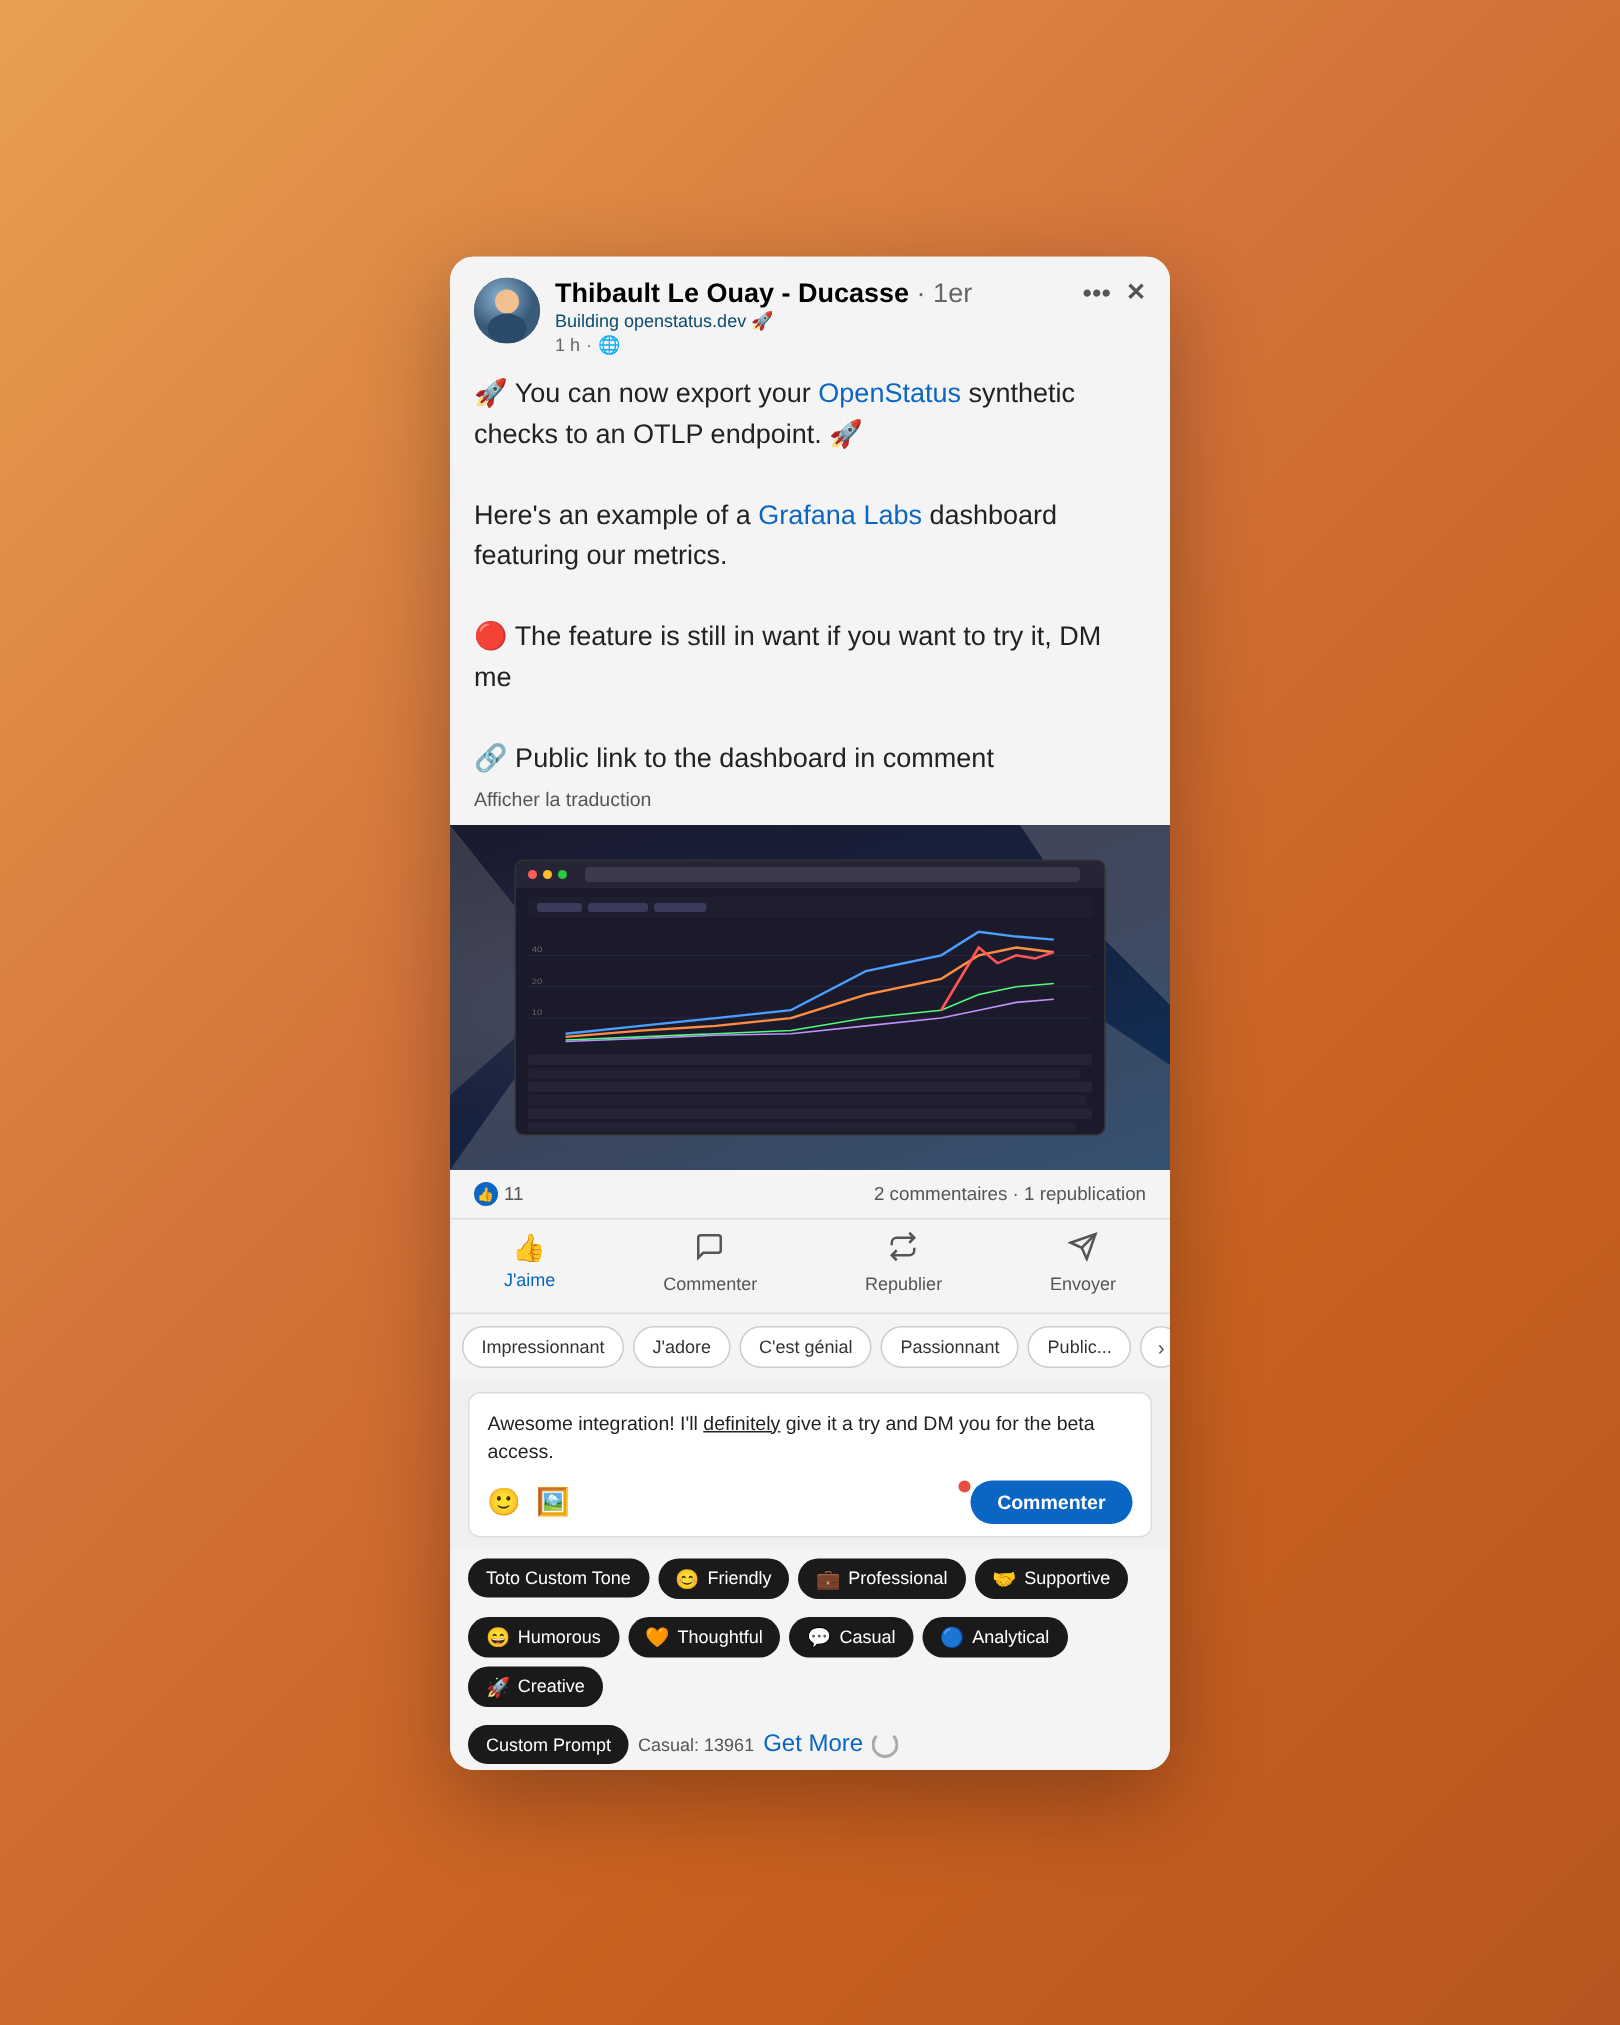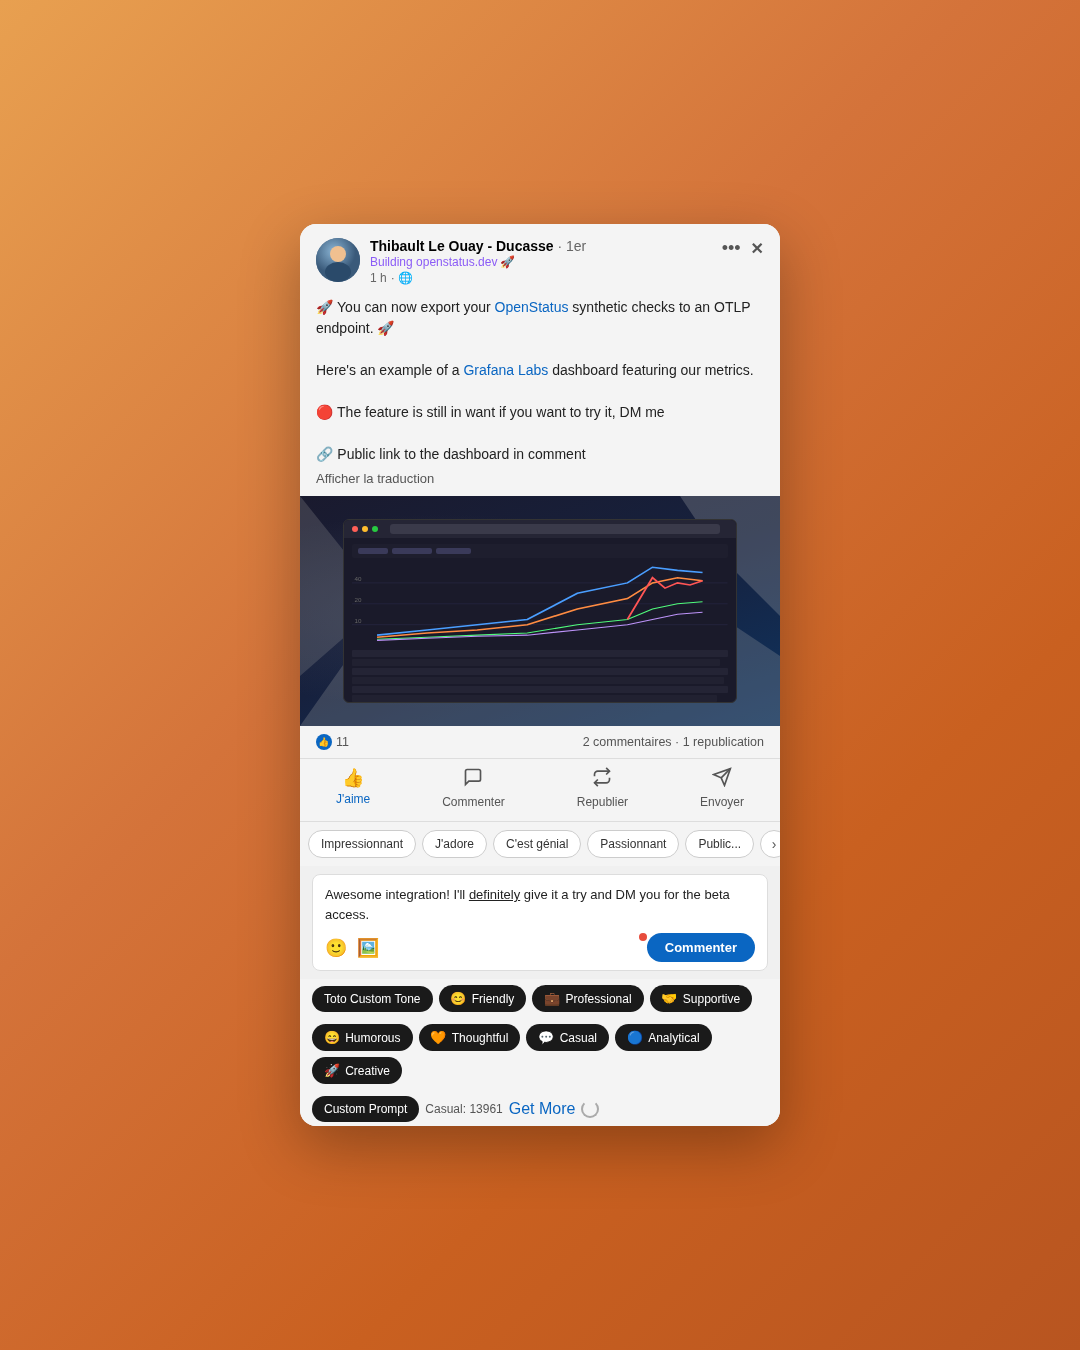--- a/index.html
+++ b/index.html
@@ -46,31 +46,31 @@
       display: flex;
       align-items: center;
       justify-content: center;
       color: white;
       font-size: 18px;
     }
     .author-info {
       flex: 1;
     }
     .author-name {
-      font-size: 14px;
+      font-size: 18px;
       font-weight: 700;
       color: #000;
     }
     .author-badge {
       color: #666;
       font-weight: 400;
     }
     .author-sub {
       font-size: 12px;
-      color: #8b5cf6;
+      color: #0c4a6e;
       margin-top: 1px;
     }
     .post-time {
       font-size: 12px;
       color: #666;
       margin-top: 2px;
       display: flex;
       align-items: center;
       gap: 4px;
     }
@@ -81,21 +81,21 @@
     }
     .dots-icon { font-size: 18px; color: #555; cursor: pointer; }
     .close-icon { font-size: 16px; color: #555; cursor: pointer; font-weight: 700; }
 
     
     .post-body {
       padding: 4px 16px 10px;
       background: #f4f4f4;
     }
     .post-text {
-      font-size: 14px;
+      font-size: 18px;
       color: #222;
       line-height: 1.5;
     }
     .post-text a, .highlight {
       color: #0a66c2;
       text-decoration: none;
     }
     .translate-link {
       font-size: 13px;
       color: #555;

